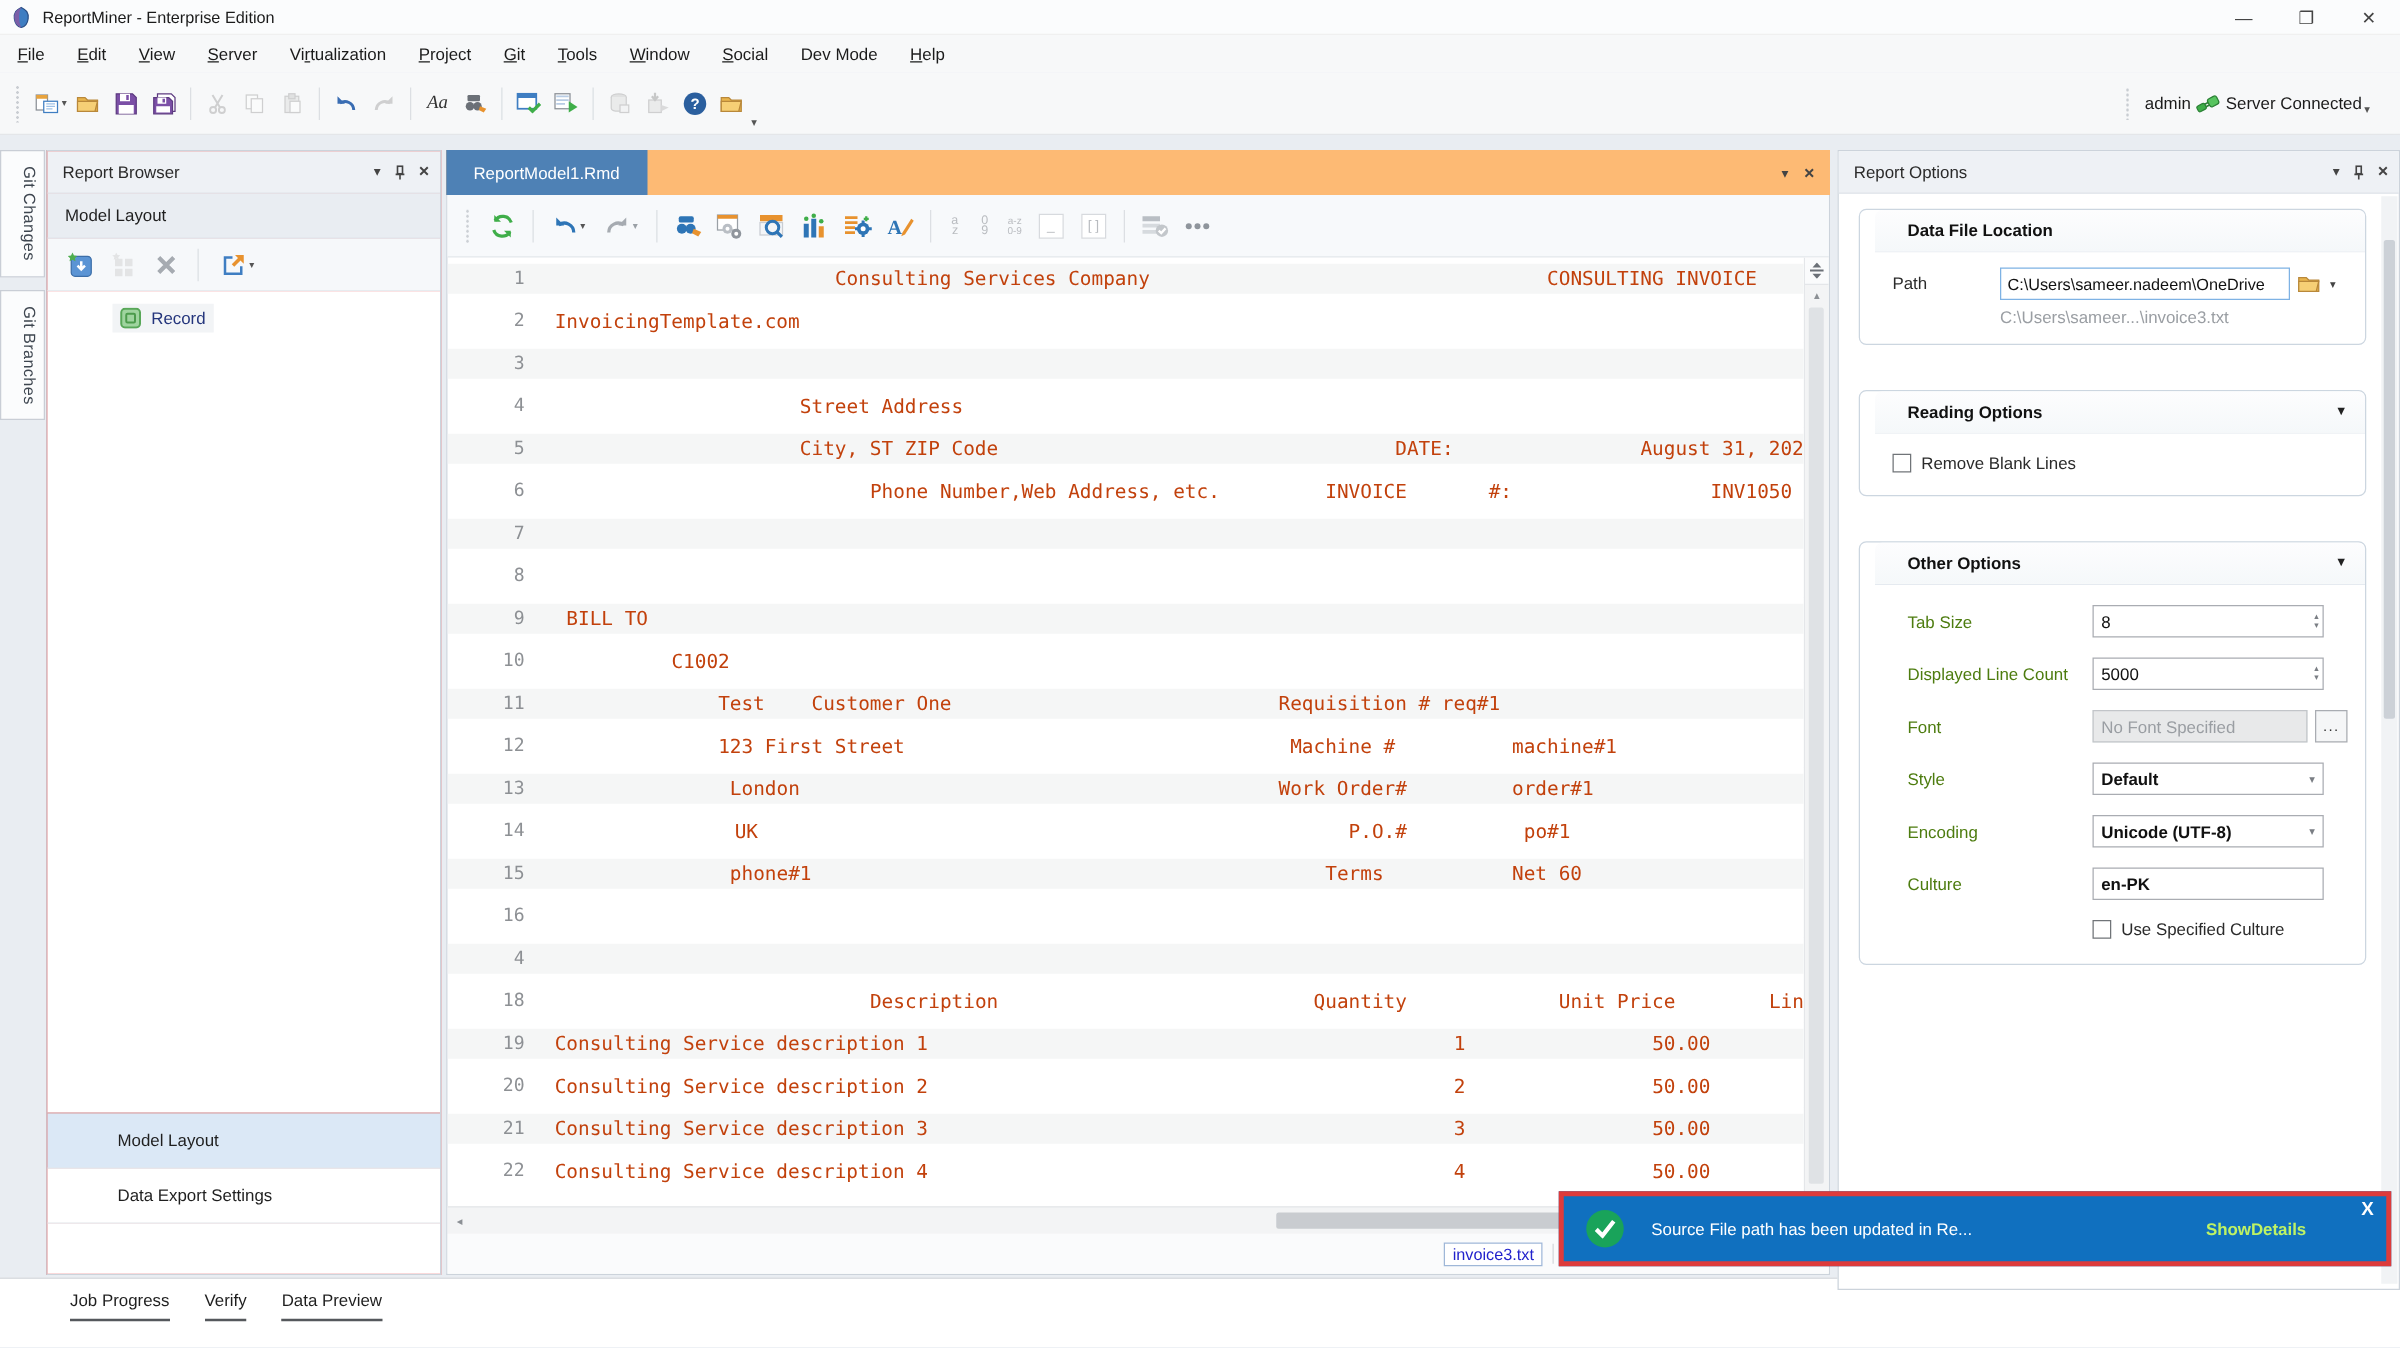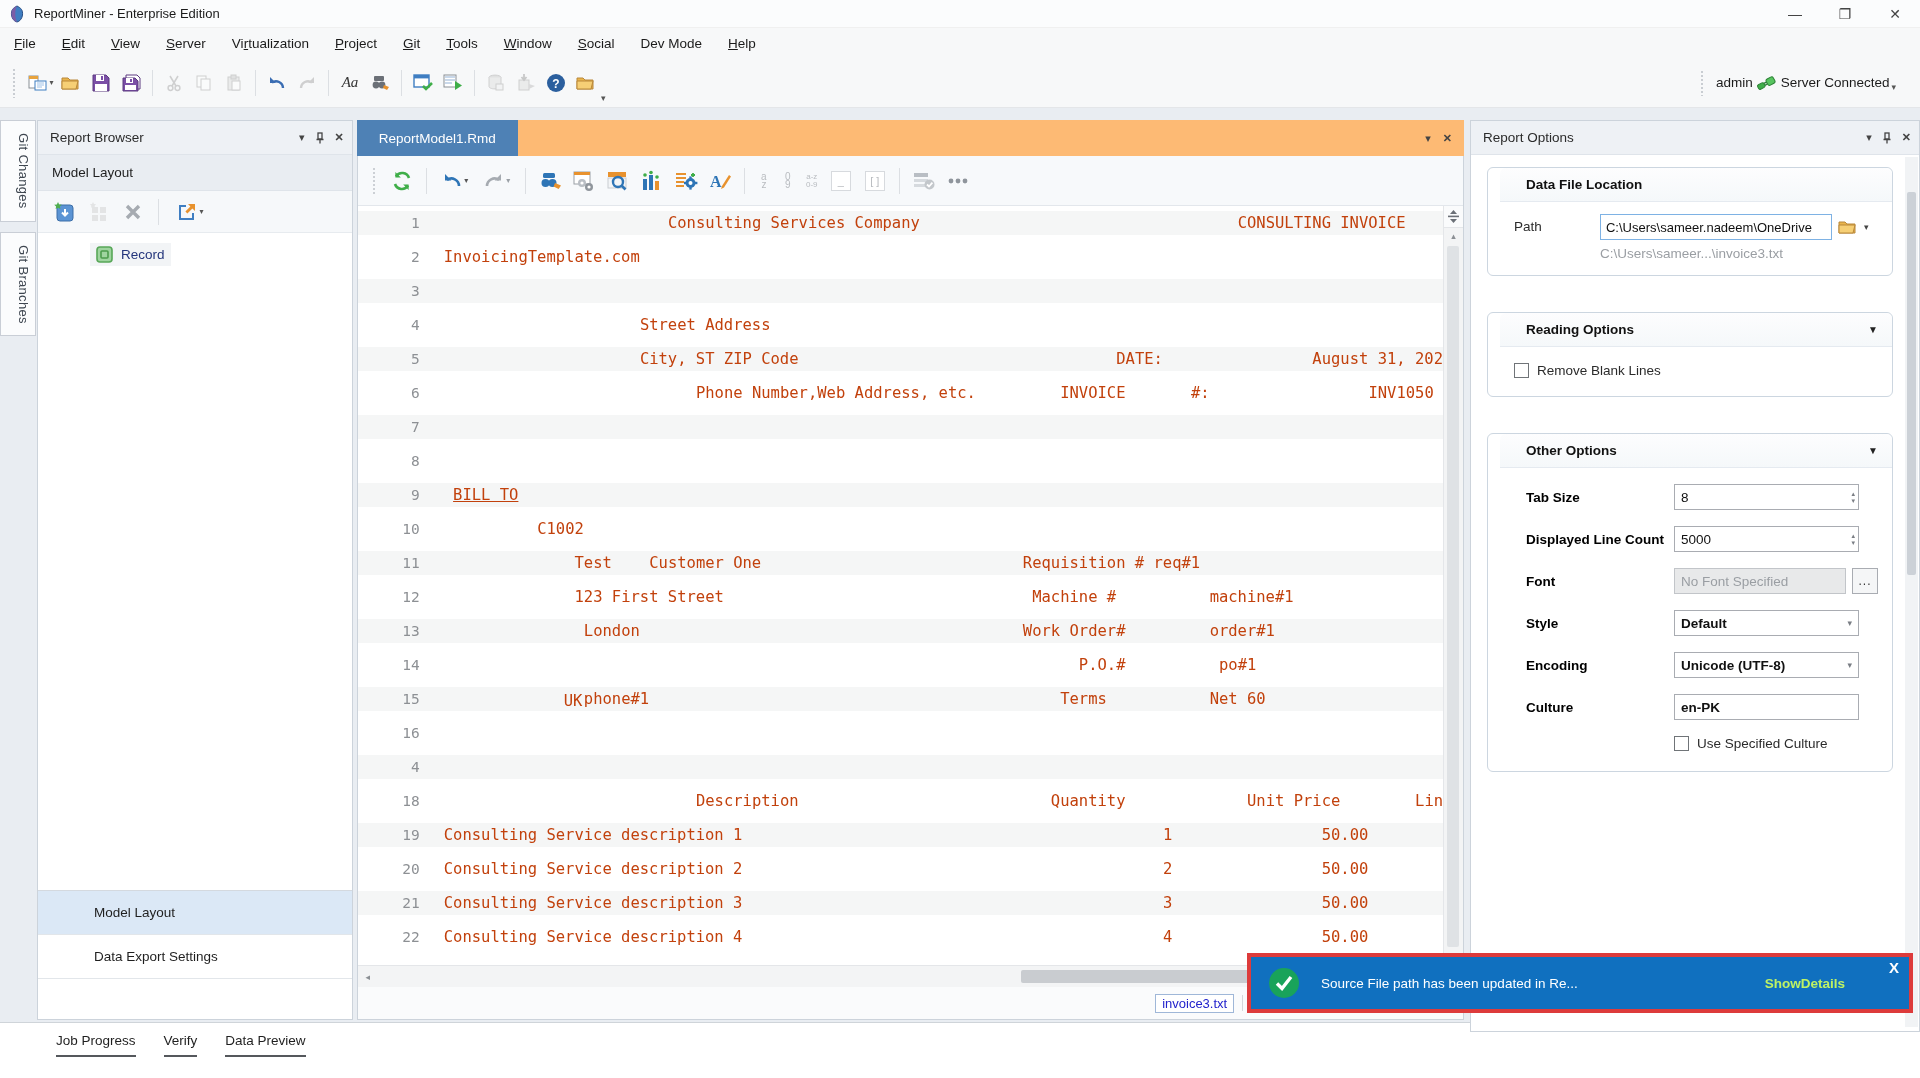--- a/index.html
+++ b/index.html
@@ -95,21 +95,21 @@
   .rp-thumb { position:absolute; top:4%; height:44%; left:2px; right:2px; background:#ccd1d7; border-radius:2px; }
   .group { margin:12px 26px 10px 16px; border:1px solid #ccd6e0; border-radius:6px; background:#fff;padding-left:12px; }
   .group-header { padding:9px 14px; display:flex; align-items:center; justify-content:space-between;
      font-weight:bold; font-size:13.5px; color:#111; border-bottom:1px solid #e5eaf0;
      background:linear-gradient(#fdfdfe,#f5f8fa); border-radius:6px 6px 0 0; }
   .group-header .gh-title { padding-left:12px; }
   .collapse-glyph { color:#222; font-size:10px; }
   .group-body { padding:12px 14px 14px 14px; }
   .fld-row { display:flex; align-items:center; margin-bottom:16px; }
   .fld-row:last-child { margin-bottom:2px; }
-  .fld-label { width:148px; font-size:13.5px; color:#000000; flex-shrink:0;font-weight:bold; }
+  .fld-label { width:148px; font-size:13.5px; color:#4d7c0f; flex-shrink:0; }
   .inp { height:26px; border:1px solid #a9acb2; background:#fff; font-size:13.5px; color:#111;
      padding:0 6px; display:flex; align-items:center; position:relative; font-family:"Liberation Sans", sans-serif; }
   .inp.w185 { width:185px; }
   .spin { position:absolute; right:3px; top:2px; bottom:2px; display:flex; flex-direction:column; justify-content:center; color:#7a7e84; font-size:7px; line-height:7px; }
   .combo-caret { position:absolute; right:6px; color:#7a7e84; font-size:9px; }
   .inp.disabled { background:#e8e9ea; color:#9a9ea3; border-color:#c2c5c9; }
   .dots-btn { width:28px; height:26px; border:1px solid #a9acb2; background:#f5f6f7; margin-left:6px;
      display:flex; align-items:center; justify-content:center; font-size:12px; color:#333; letter-spacing:1px; }
   .checkbox { width:15px; height:15px; border:1px solid #707478; background:#fff; margin-right:8px; flex-shrink:0; }
   .chk-label { font-size:13.5px; color:#2b2b2b; }
@@ -564,21 +564,21 @@
               <div class="row-band"></div>
               <span class="ln">7</span>
             </div>
             <div class="ed-row">
               <div class="row-band"></div>
               <span class="ln">8</span>
             </div>
             <div class="ed-row odd">
               <div class="row-band"></div>
               <span class="ln">9</span>
-              <span class="lseg" style="left: 95.34px; text-decoration: underline;">BILL TO</span>
+              <span class="lseg" style="left: 95.34px;">BILL TO</span>
             </div>
             <div class="ed-row">
               <div class="row-band"></div>
               <span class="ln">10</span>
               <span class="lseg" style="left: 179.4px;">C1002</span>
             </div>
             <div class="ed-row odd">
               <div class="row-band"></div>
               <span class="ln">11</span>
               <span class="lseg" style="left: 216.76px;">Test</span>
@@ -595,21 +595,21 @@
             <div class="ed-row odd">
               <div class="row-band"></div>
               <span class="ln">13</span>
               <span class="lseg" style="left: 226.1px;">London</span>
               <span class="lseg" style="left: 665.08px;">Work Order#</span>
               <span class="lseg" style="left: 851.88px;">order#1</span>
             </div>
             <div class="ed-row">
               <div class="row-band"></div>
               <span class="ln">14</span>
-              <span class="lseg" style="left: 206px; margin-top: 36px;">UK</span>
+              <span class="lseg" style="left: 230px;">UK</span>
               <span class="lseg" style="left: 721.12px;">P.O.#</span>
               <span class="lseg" style="left: 861.22px;">po#1</span>
             </div>
             <div class="ed-row odd">
               <div class="row-band"></div>
               <span class="ln">15</span>
               <span class="lseg" style="left: 226.1px;">phone#1</span>
               <span class="lseg" style="left: 702.44px;">Terms</span>
               <span class="lseg" style="left: 851.88px;">Net 60</span>
             </div>

